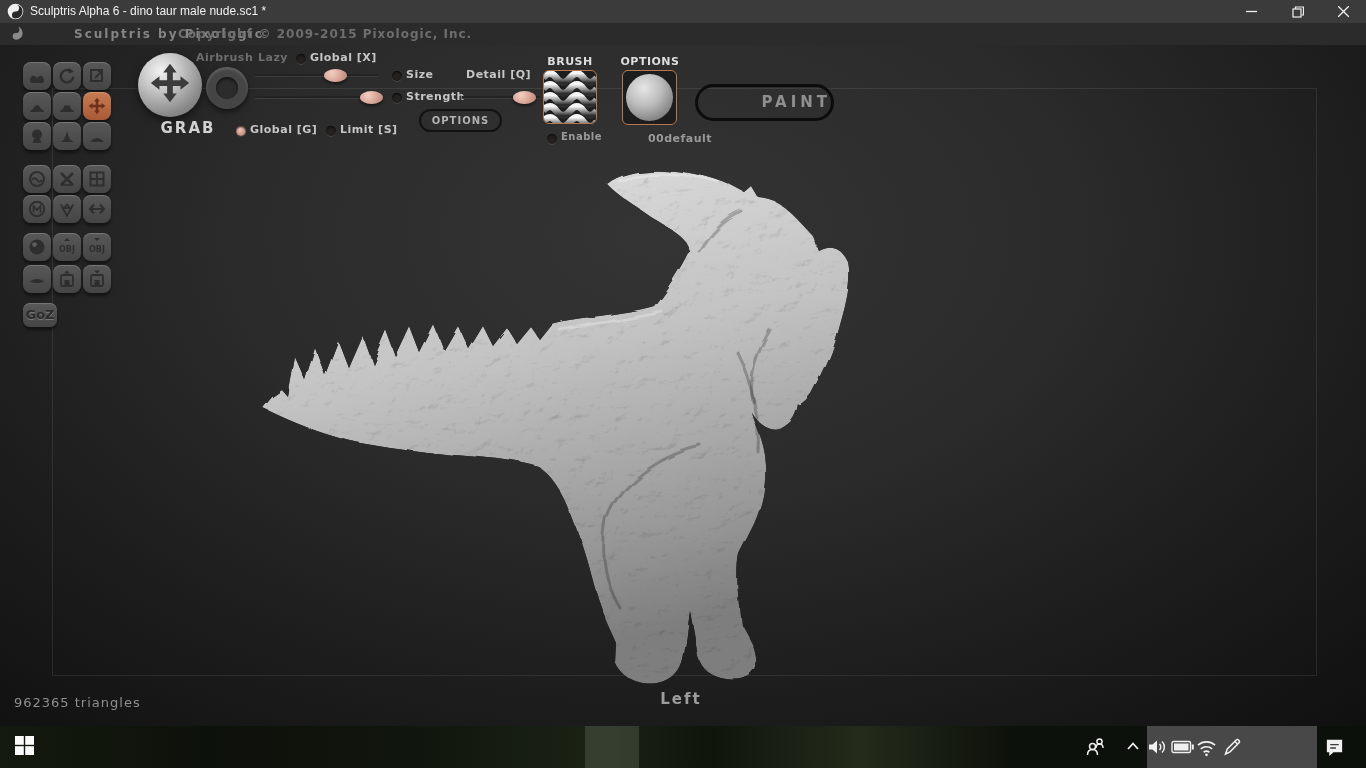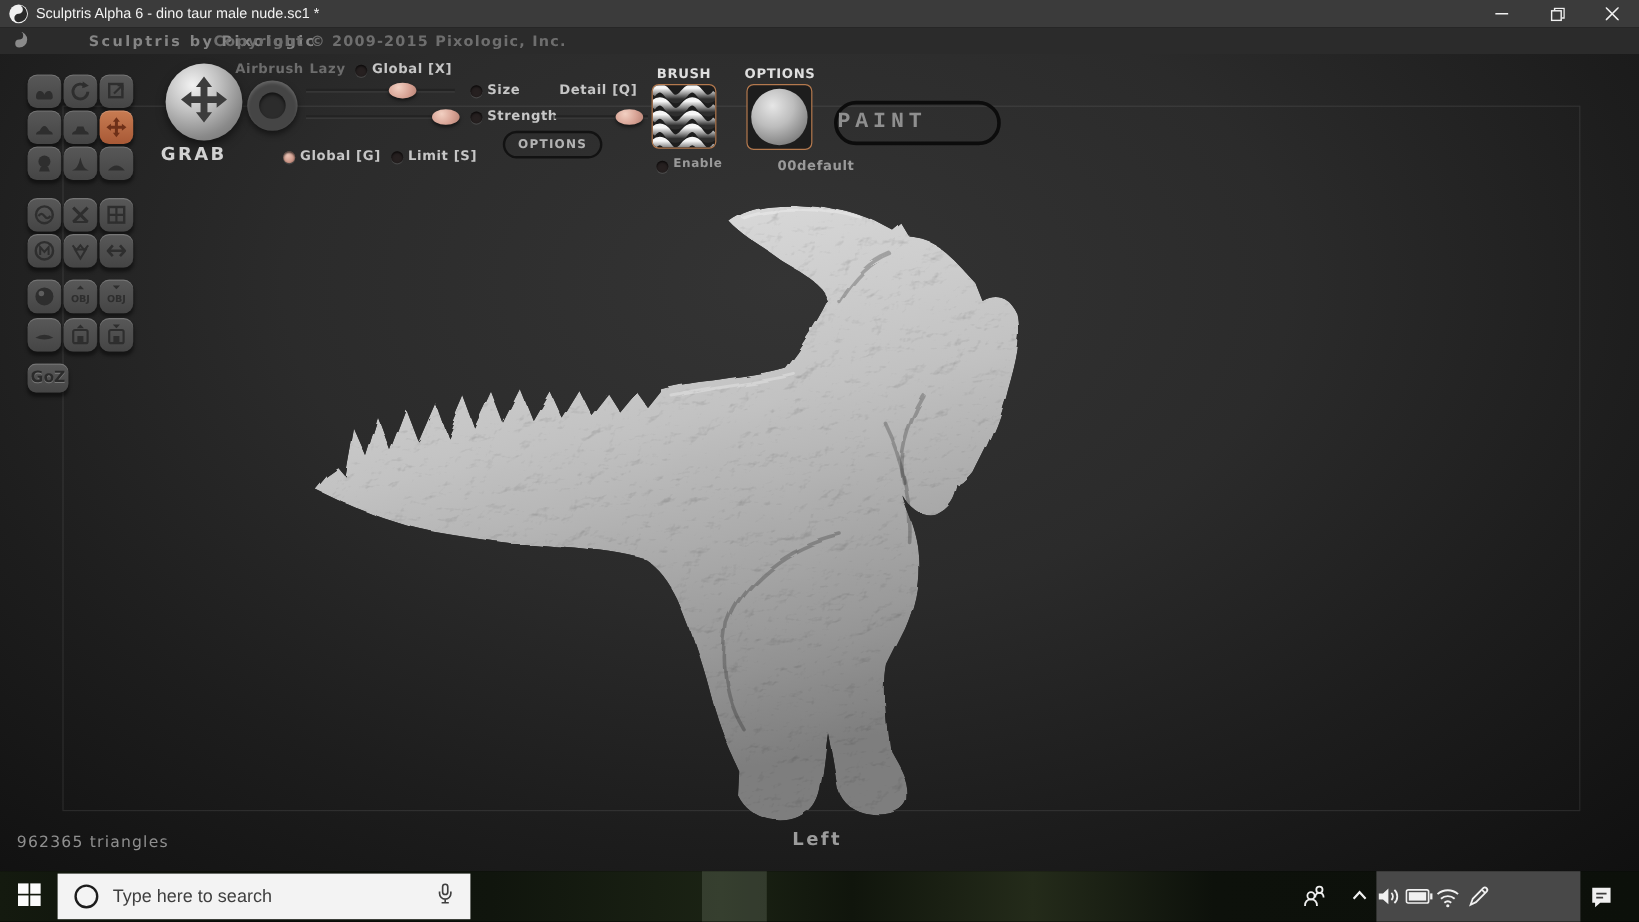--- a/index.html
+++ b/index.html
@@ -43,21 +43,21 @@
          font-size:13px; text-align:center; line-height:23px;
          box-shadow:0 3px 3px rgba(0,0,0,.45), inset 0 1px 0 rgba(255,255,255,.18);
          text-shadow:0 1px 0 rgba(255,255,255,.25); }
 
   
   .lbl  { position:absolute; font-size:11px; font-weight:bold; letter-spacing:.5px; color:#c6c6c6; }
   .lbl.dim { color:#6d6d6d; }
   #grab-sphere { position:absolute; left:138px; top:8px; width:64px; height:64px; border-radius:50%;
                  background:radial-gradient(circle at 35% 28%, #f2f2f2 0%, #c2c2c2 35%, #8a8a8a 70%, #6a6a6a 100%);
                  box-shadow:0 4px 8px rgba(0,0,0,.5); display:flex; align-items:center; justify-content:center; }
-  #grab-name { position:absolute; left:134px; top:74px; width:72px; text-align:left;
+  #grab-name { position:absolute; left:152px; top:74px; width:72px; text-align:center;
                font-size:15px; font-weight:bold; letter-spacing:2px; color:#d2d2d2; }
   #lazy-ring { position:absolute; left:206px; top:22px; width:42px; height:42px; border-radius:50%;
                background:#454545; box-shadow:inset 0 2px 3px rgba(255,255,255,.18), 0 3px 5px rgba(0,0,0,.5);
                display:flex; align-items:center; justify-content:center; }
   #lazy-ring::after { content:""; width:22px; height:22px; border-radius:50%;
                background:#2c2c2c; box-shadow:inset 0 2px 3px rgba(0,0,0,.6); }
   .track { position:absolute; height:3px; background:#232323; border-bottom:1px solid rgba(255,255,255,.12); }
   .knob  { position:absolute; width:23px; height:13px; border-radius:50%;
            background:radial-gradient(circle at 35% 30%, #f2d0c2 0%, #d7a294 55%, #b37f71 100%);
            box-shadow:0 2px 3px rgba(0,0,0,.5); }
@@ -67,22 +67,22 @@
   #options-btn { position:absolute; left:419px; top:64px; width:83px; height:23px; border-radius:12px;
                  border:2px solid #121212; color:#b2b2b2; font-size:10px; font-weight:bold;
                  letter-spacing:1px; text-align:center; line-height:19px; }
   #brush-thumb { position:absolute; left:543px; top:25px; width:54px; height:54px; border-radius:6px;
                  border:1px solid #b4794e; background:#1d1d1d; overflow:hidden; }
   #mat-thumb   { position:absolute; left:622px; top:25px; width:55px; height:55px; border-radius:6px;
                  border:1px solid #b4794e; background:#1d1d1d; display:flex; align-items:center; justify-content:center; }
   #mat-thumb .ball { width:47px; height:47px; border-radius:50%;
                  background:radial-gradient(circle at 38% 30%, #e6e6e6 0%, #bdbdbd 40%, #7d7d7d 80%, #5f5f5f 100%); }
   #paint-btn { position:absolute; left:695px; top:39px; width:139px; height:37px; border-radius:19px;
-               border:3px solid #0c0c0c; color:#8f8f8f; font-size:18px; font-weight:bold;
-               letter-spacing:4px; text-align:left; line-height:31px;font-family:Liberation Mono, monospace; }
+               border:3px solid #0c0c0c; color:#8f8f8f; font-size:15px; font-weight:bold;
+               letter-spacing:4px; text-align:right; line-height:31px; }
 
   
   #tri-count { position:absolute; left:14px; top:650px; font-size:13px; letter-spacing:1px; color:#8f8f8f; }
   #view-orient { position:absolute; left:636px; top:645px; width:90px; text-align:center;
                  font-size:15px; font-weight:bold; letter-spacing:2px; color:#9c9c9c; }
 
   
   #taskbar { position:absolute; left:0; top:726px; width:1366px; height:42px;
              background:linear-gradient(90deg,#141a0f 0%,#0d110b 15%,#10150d 30%,#1b2314 44%,#10150c 52%,#242b1a 63%,#0d110b 74%,#0c100a 100%); }
   #tray-panel { position:absolute; left:1147px; top:0; width:170px; height:42px; background:#484848; }
@@ -434,29 +434,20 @@
 
   <div id="start-btn">
     <span><svg width="19" height="19" viewBox="0 0 19 19">
       <rect x="0" y="0" width="8.8" height="8.8" fill="#fbfbfb"></rect>
           <rect x="10.2" y="0" width="8.8" height="8.8" fill="#fbfbfb"></rect>
       <rect x="0" y="10.2" width="8.8" height="8.8" fill="#fbfbfb"></rect>
           <rect x="10.2" y="10.2" width="8.8" height="8.8" fill="#fbfbfb"></rect>
         </svg></span>
   </div>
 
-  <div id="search-box">
-    <div class="ring"></div>
-    <input id="search-input" readonly="" placeholder="Type here to search" style="">
-    <span style="margin-left:auto;margin-right:12px">
-      <svg width="18" height="20" viewBox="0 0 21 22" fill="none" stroke="#3f3f3f" stroke-width="1.6">
-        <rect x="8" y="1.5" width="5" height="10" rx="2.5"></rect>
-        <path d="M5 8.5 v2 a5.5 5.5 0 0 0 11 0 v-2 M10.5 16.5 v3 M7 19.5 h7"></path>
-        </svg></span>
-  </div>
 
   <div class="tray-ico" style="left:1086px;top:11px">
     <svg width="21" height="20" viewBox="0 0 21 20" fill="none" stroke="#f0f0f0" stroke-width="1.5">
       <circle cx="13.5" cy="4.5" r="2.6"></circle>
         <path d="M10 11 q0-4 3.5-4 q3.5 0 3.5 4"></path>
       <circle cx="6.5" cy="9.5" r="3"></circle>
         <path d="M1.5 18 q0-5.5 5-5.5 q5 0 5 5.5"></path>
       </svg>
   </div>
   <div class="tray-ico" style="left:1126px;top:15px">

